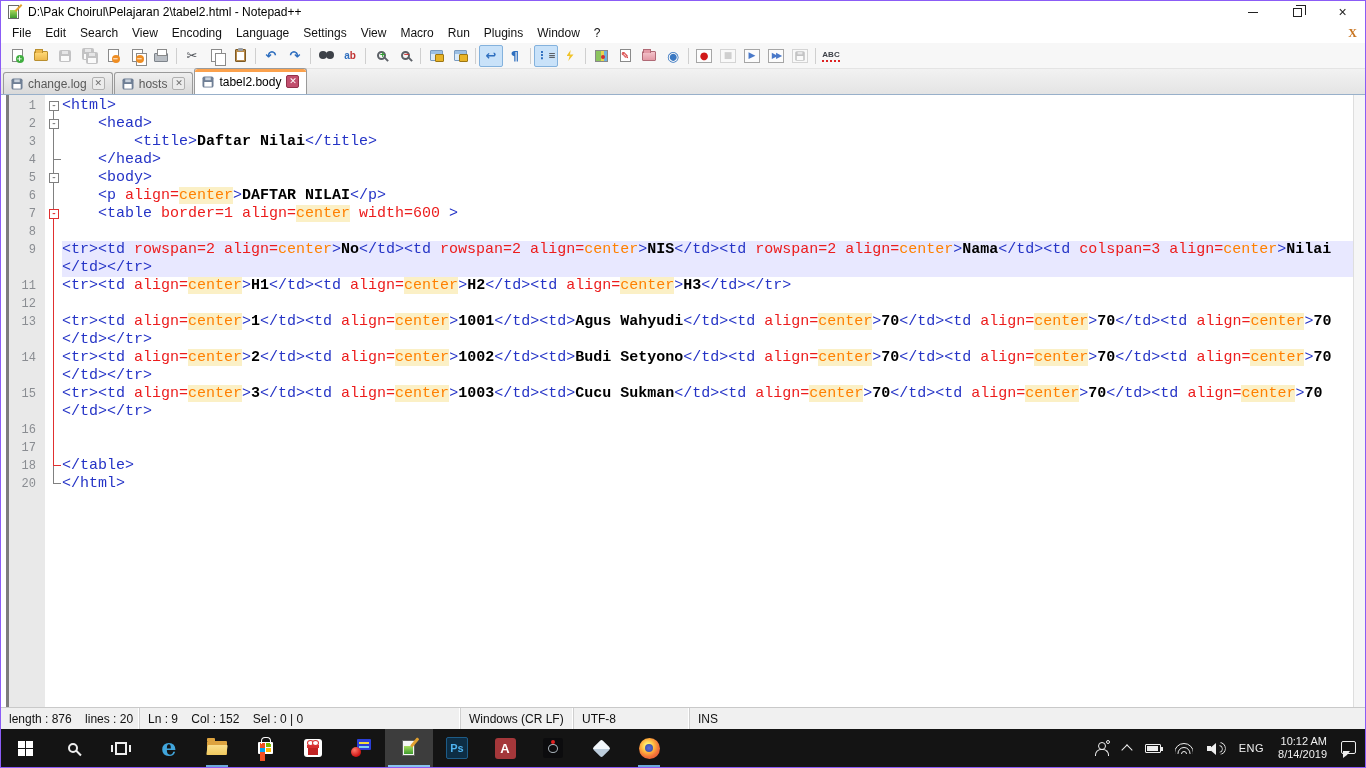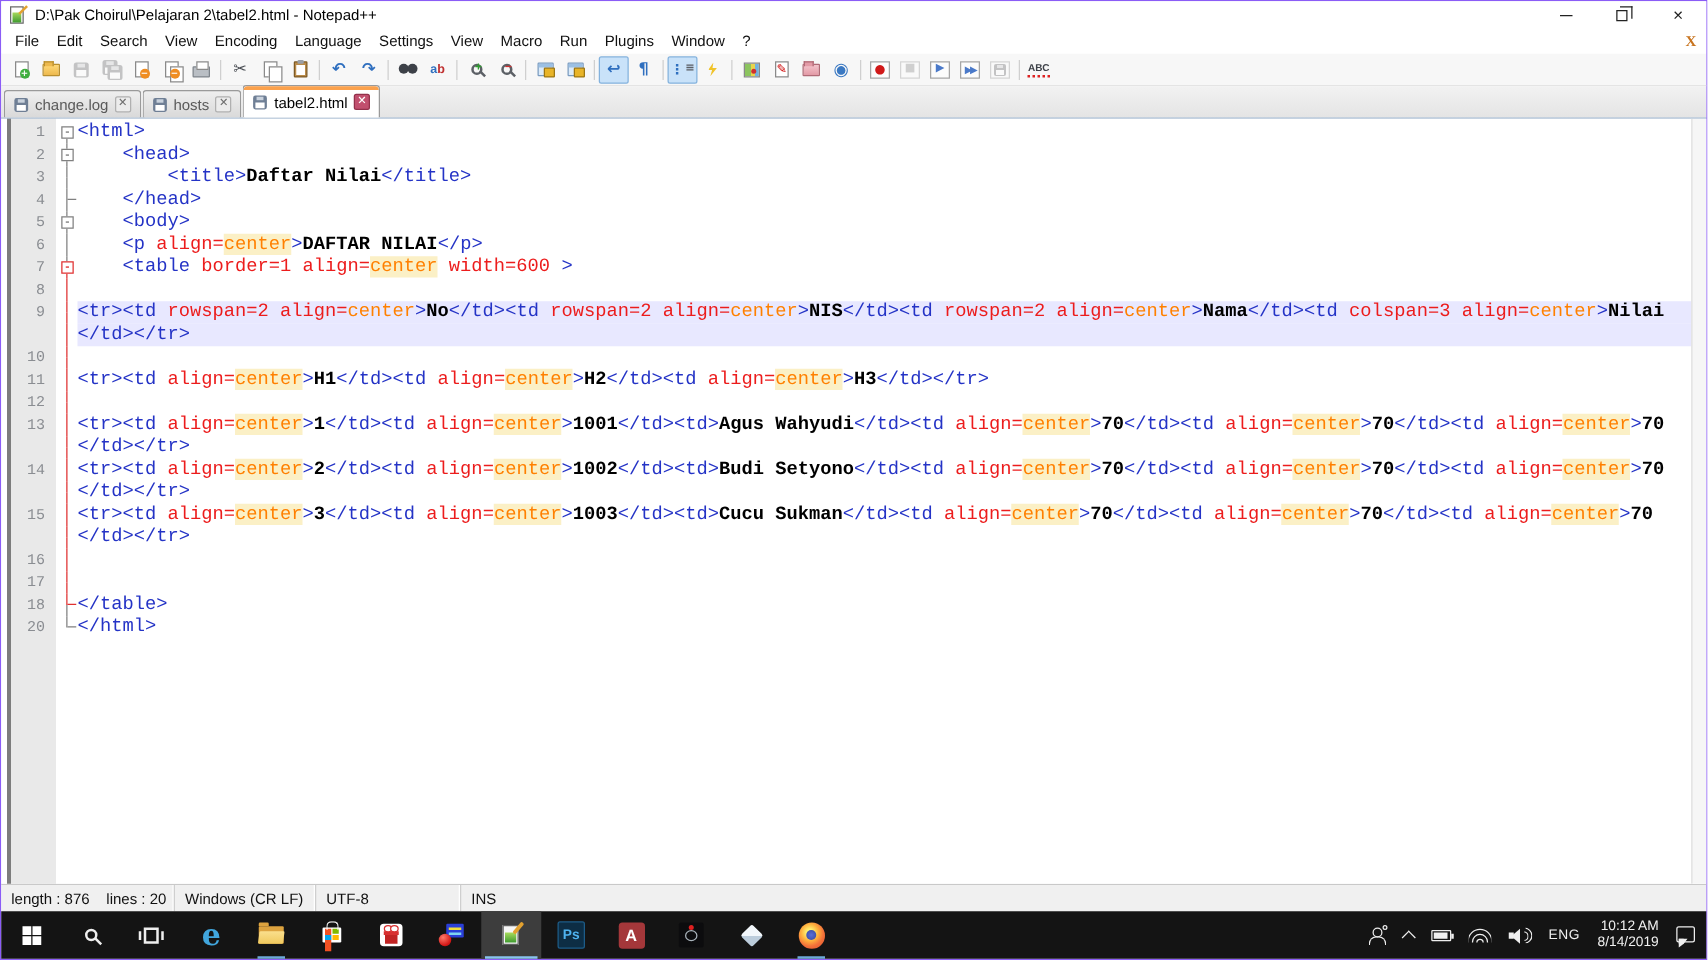--- a/index.html
+++ b/index.html
@@ -430,21 +430,21 @@
         <span class="tlabel">change.log</span>
         <span class="tclose">✕</span>
       </div>
       <div class="tab">
         <span class="flp"></span>
         <span class="tlabel">hosts</span>
         <span class="tclose">✕</span>
       </div>
       <div class="tab act">
         <span class="flp"></span>
-        <span class="tlabel">tabel2.html</span>
+        <span class="tlabel">tabel2.body</span>
         <span class="tclose">✕</span>
       </div>
     </div>
 
   <div class="editor">
     <div class="rows" id="rows">
         <div class="r">
           <span class="ln">1</span>
           <span class="fm">
             <i class="fd" style="background:#808080"></i>
@@ -522,28 +522,20 @@
         </div>
         <div class="r cur">
           <span class="ln"></span>
           <span class="fm">
             <i class="fu" style="background:#e03030"></i>
             <i class="fd" style="background:#e03030"></i>
           </span>
           <span class="cd"><span class="sg">&lt;/td&gt;&lt;/tr&gt;</span></span>
         </div>
         <div class="r">
-          <span class="ln">10</span>
-          <span class="fm">
-            <i class="fu" style="background:#e03030"></i>
-            <i class="fd" style="background:#e03030"></i>
-          </span>
-          <span class="cd"></span>
-        </div>
-        <div class="r">
           <span class="ln">11</span>
           <span class="fm">
             <i class="fu" style="background:#e03030"></i>
             <i class="fd" style="background:#e03030"></i>
           </span>
           <span class="cd"><span class="sg">&lt;tr&gt;&lt;td </span><span class="sa">align=</span><span class="sv hl">center</span><span class="sg">&gt;</span><span class="sb">H1</span><span class="sg">&lt;/td&gt;&lt;td </span><span class="sa">align=</span><span class="sv hl">center</span><span class="sg">&gt;</span><span class="sb">H2</span><span class="sg">&lt;/td&gt;&lt;td </span><span class="sa">align=</span><span class="sv hl">center</span><span class="sg">&gt;</span><span class="sb">H3</span><span class="sg">&lt;/td&gt;&lt;/tr&gt;</span></span>
         </div>
         <div class="r">
           <span class="ln">12</span>
           <span class="fm">
@@ -632,20 +624,21 @@
             <i class="ft" style="background:#808080"></i>
           </span>
           <span class="cd"><span class="sg">&lt;/html&gt;</span></span>
         </div>
       </div>
     <div class="vsb"></div>
   </div>
 
   <div class="statusbar">
     <span class="ss ss2">length : 876    lines : 20</span>
+    <span class="ss ss3">Ln : 9    Col : 152    Sel : 0 | 0</span>
     <span class="ss ss4">Windows (CR LF)</span>
     <span class="ss ss5">UTF-8</span>
     <span class="ss ss6">INS</span>
   </div>
 
   <div class="taskbar" id="taskbar">
     <span class="tb-app">
         <span class="wlogo">
           <i></i>
           <i></i>

